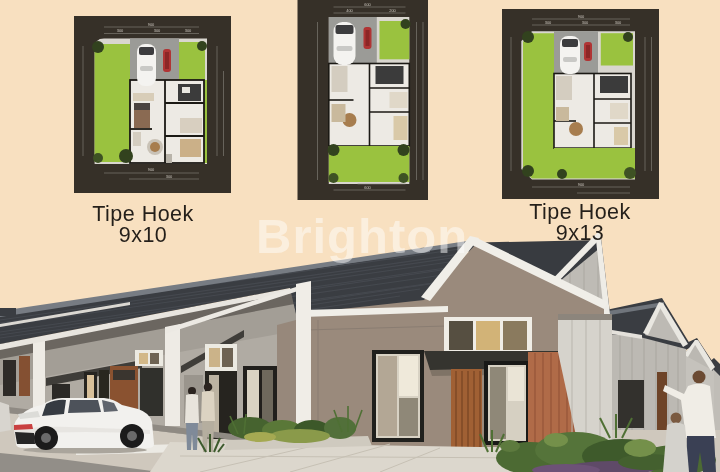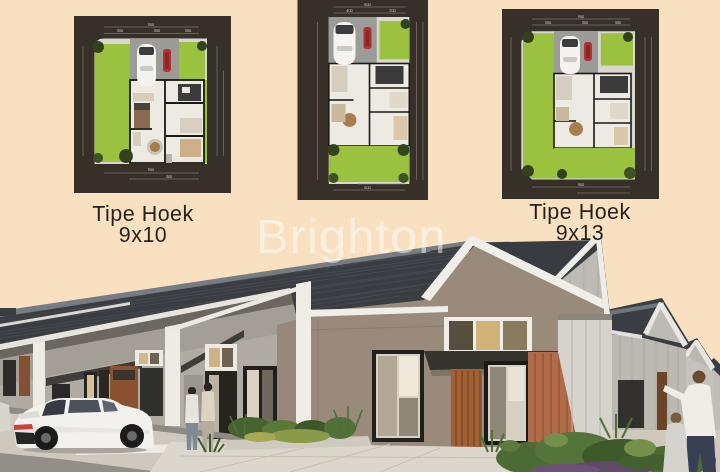--- a/index.html
+++ b/index.html
@@ -1,20 +1,20 @@
 <!DOCTYPE html>
 <html><head>
 <meta charset="utf-8">
 <style>
   html,body{margin:0;padding:0;}
   #page{position:relative;width:720px;height:472px;background:#f8e0c0;overflow:hidden;
         font-family:"Liberation Sans",sans-serif;}
   .label{position:absolute;color:#241f1a;font-weight:400;
          text-align:center;line-height:21px;letter-spacing:0.5px;font-size:21.5px;}
-  .wm{position:absolute;color:rgba(255,255,255,0.48);font-weight:400;z-index:5;text-align:center;}
+  .wm{position:absolute;color:rgba(255,255,255,0.48);font-weight:700;z-index:5;text-align:center;}
 </style>
 </head>
 <body>
 <div id="page">
 <svg width="720" height="472" viewBox="0 0 720 472" style="position:absolute;left:0;top:0;">
 
 <g id="scene">
 
   <rect x="0" y="398" width="720" height="74" fill="#cfc8bd"></rect>
   <polygon points="0,453 60,459 160,472 0,472" fill="#928e88"></polygon>

